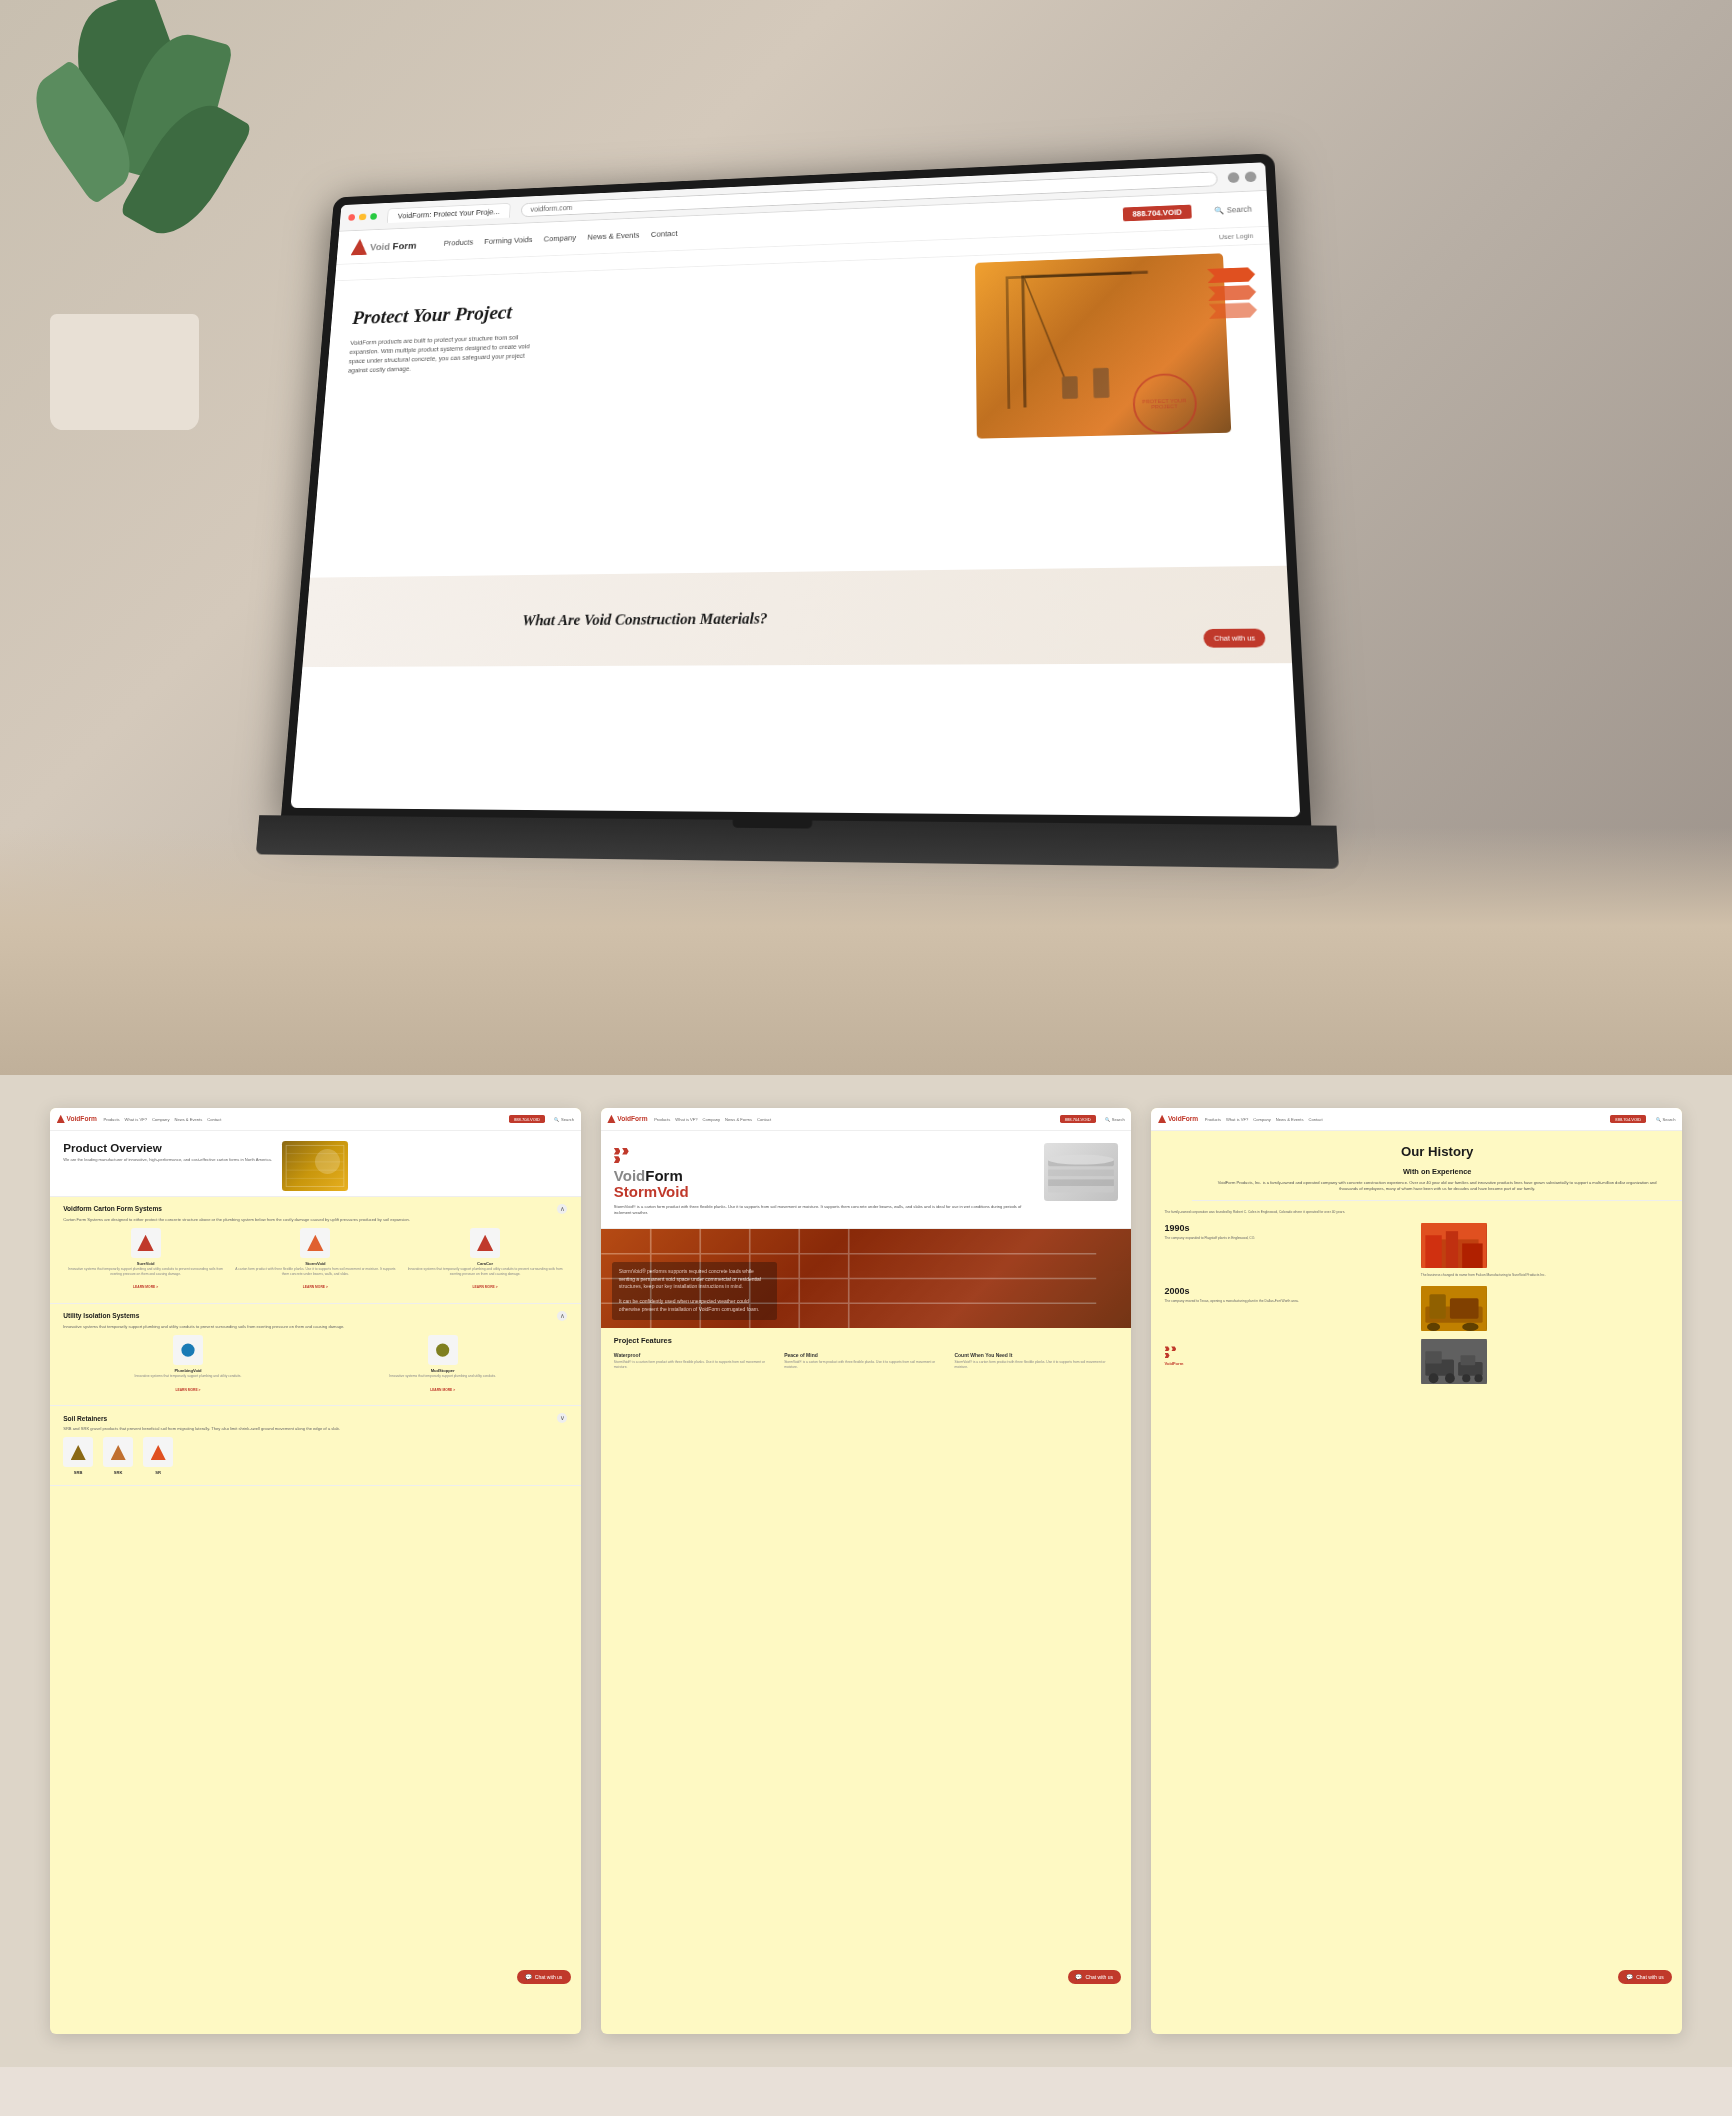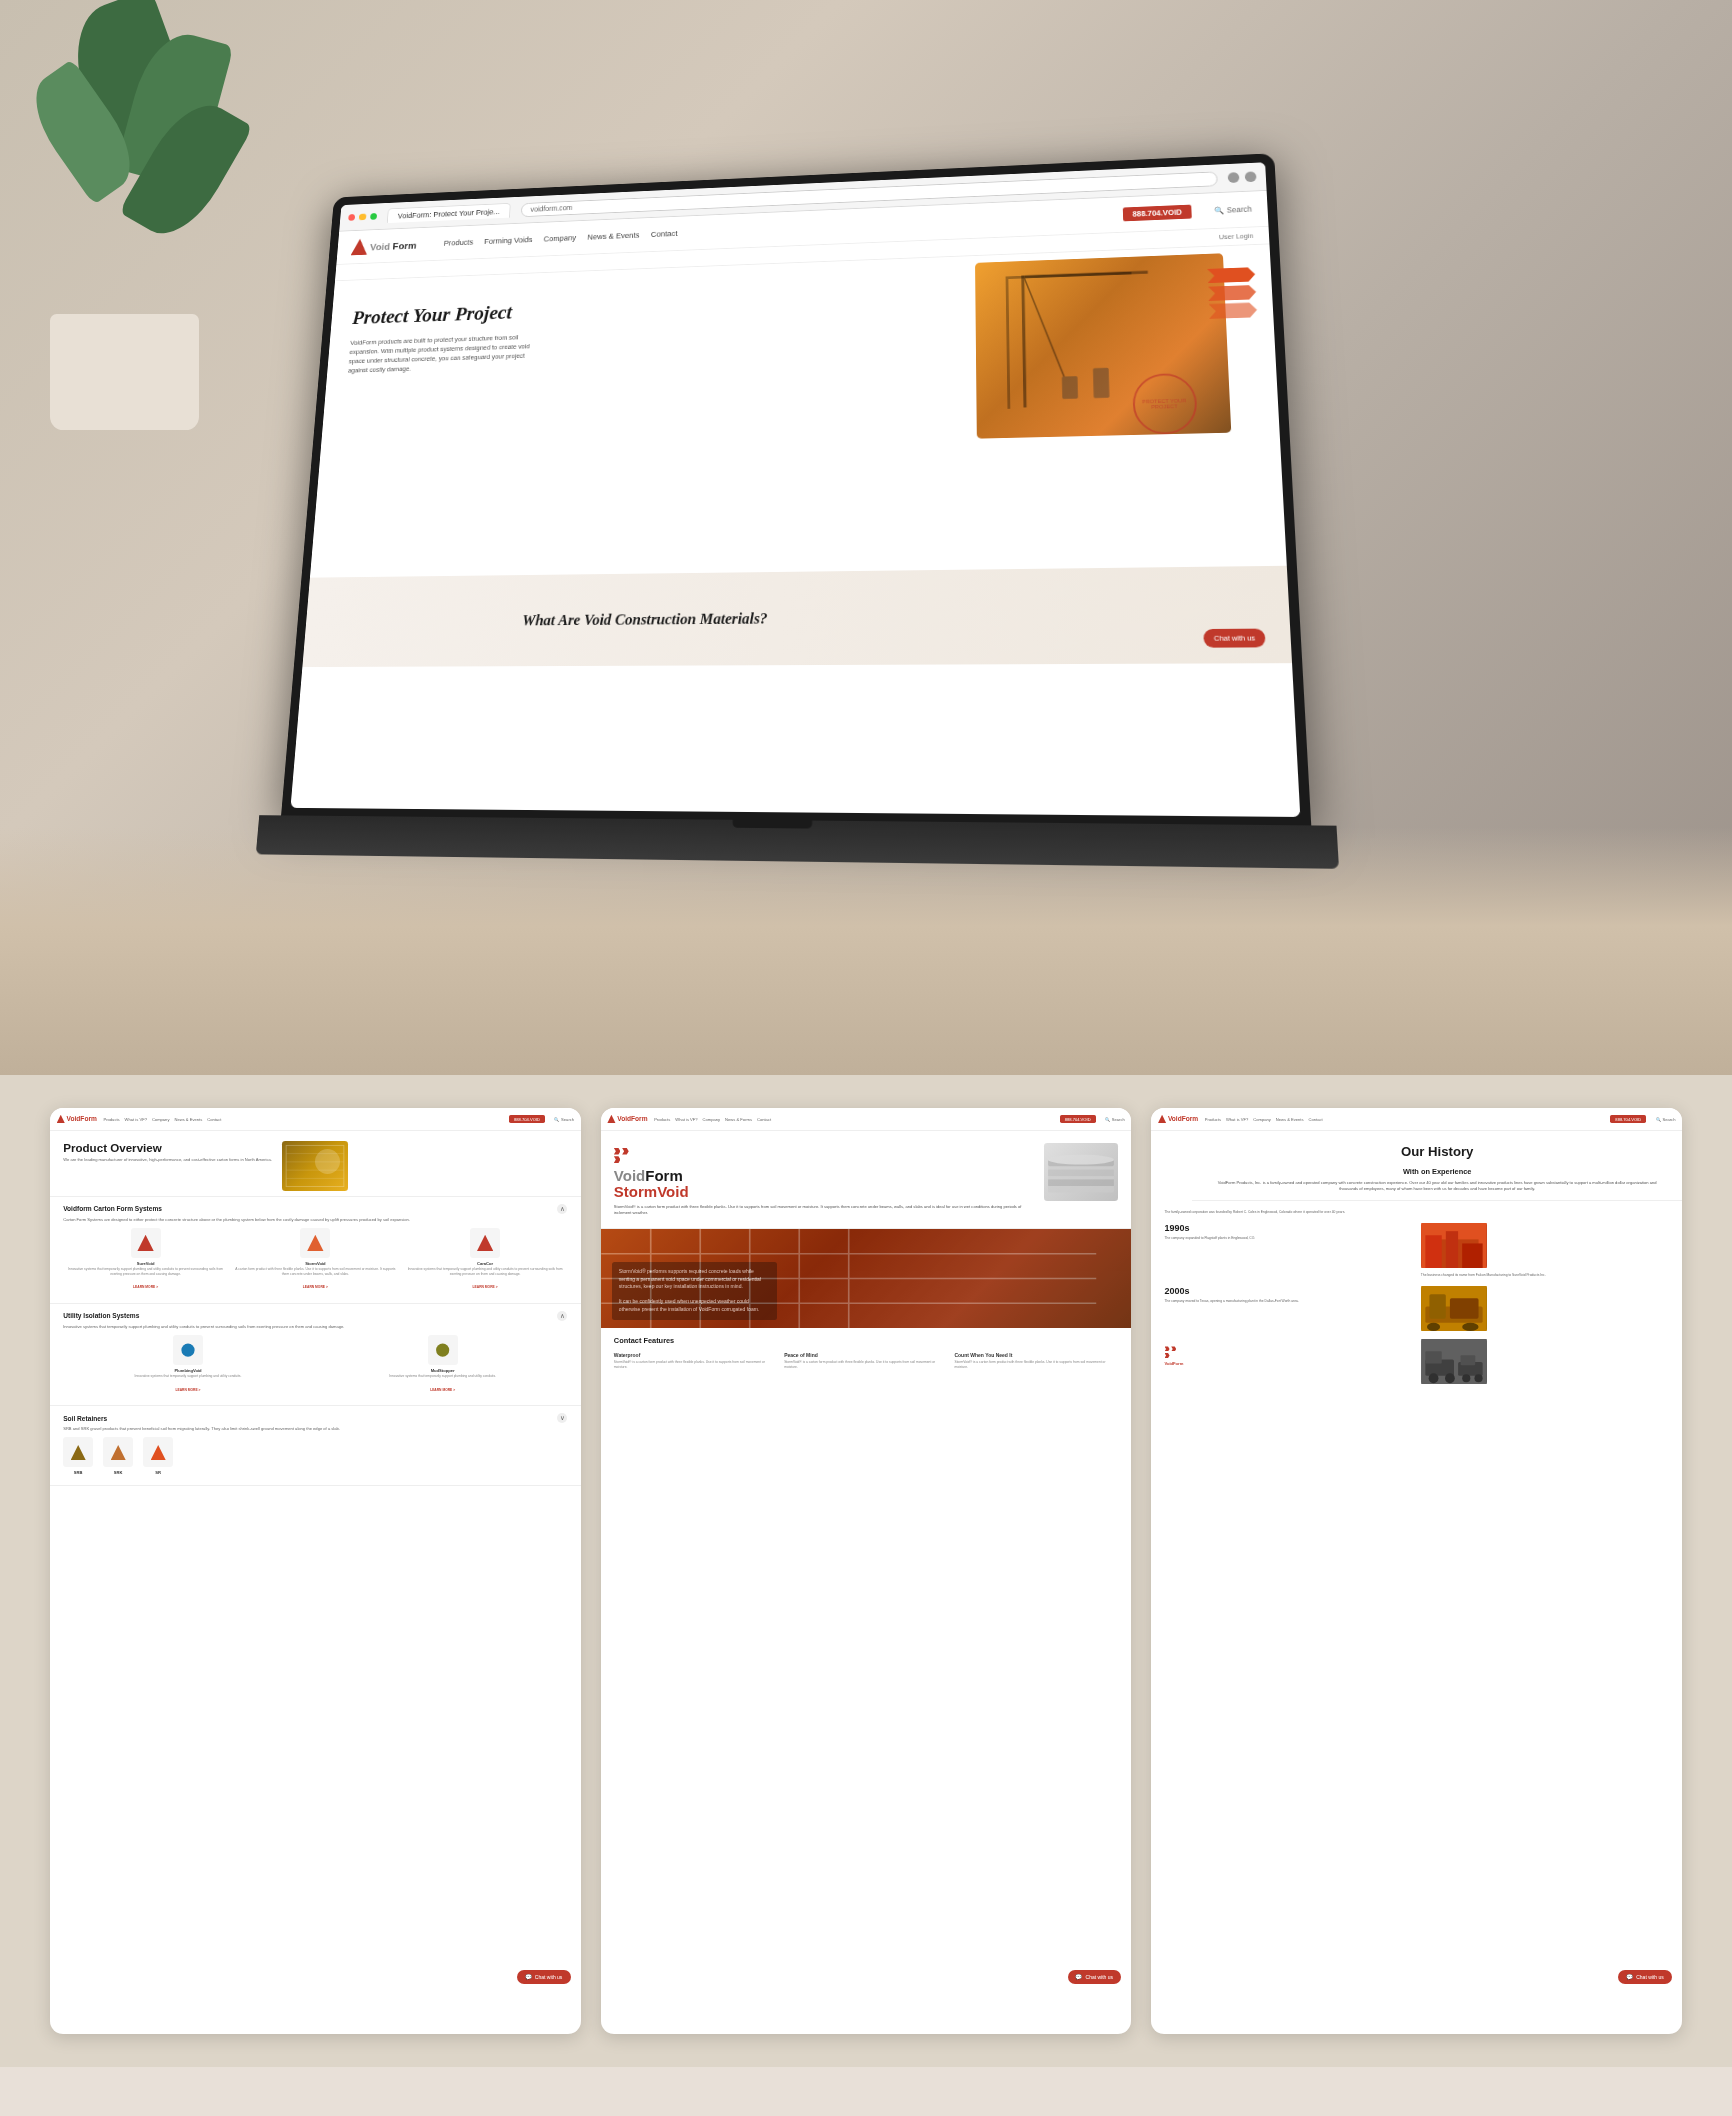--- a/index.html
+++ b/index.html
@@ -351,22 +351,22 @@
     .pages-section {
       display: flex;
       gap: 20px;
       padding: 33px 50px;
       background: #ddd5c8;
       min-height: 992px;
     }
 
     .page-card {
       flex: 1;
-      background: #ffffff;
-      border-radius: 13px;
+      background: #fef9c3;
+      border-radius: 6px;
       box-shadow: 0 3.3px 16.5px rgba(0,0,0,0.15);
       overflow: hidden;
       position: relative;
     }
 
     
     .mini-nav {
       height: 23px;
       background: #fff;
       border-bottom: 0.8px solid #eee;
@@ -1023,21 +1023,21 @@
       </svg>
       <div class="card2-overlay-text">
         <div style="color:rgba(255,255,255,0.95);font-size:5px;line-height:1.5;max-width:182px;padding:6.6px;background:rgba(0,0,0,0.45);border-radius:2.5px;">
           <span>StormVoid® performs supports required concrete loads while venting a permanent void space under commercial or residential structures, keep our key installation instructions in mind.</span><br><br>
           <span>It can be confidently used when unexpected weather could otherwise prevent the installation of VoidForm corrugated foam.</span>
         </div>
       </div>
     </div>
 
     <div class="card2-features-section">
-      <div class="card2-features-title">Contact Features</div>
+      <div class="card2-features-title">Project Features</div>
       <div class="features-grid">
         <div class="feature-item">
           <div class="feature-item-name">Waterproof</div>
           <div class="feature-item-desc">StormVoid® is a carton form product with three flexible planks. Use it to supports from soil movement or moisture.</div>
         </div>
         <div class="feature-item">
           <div class="feature-item-name">Peace of Mind</div>
           <div class="feature-item-desc">StormVoid® is a carton form product with three flexible planks. Use it to supports from soil movement or moisture.</div>
         </div>
         <div class="feature-item">

